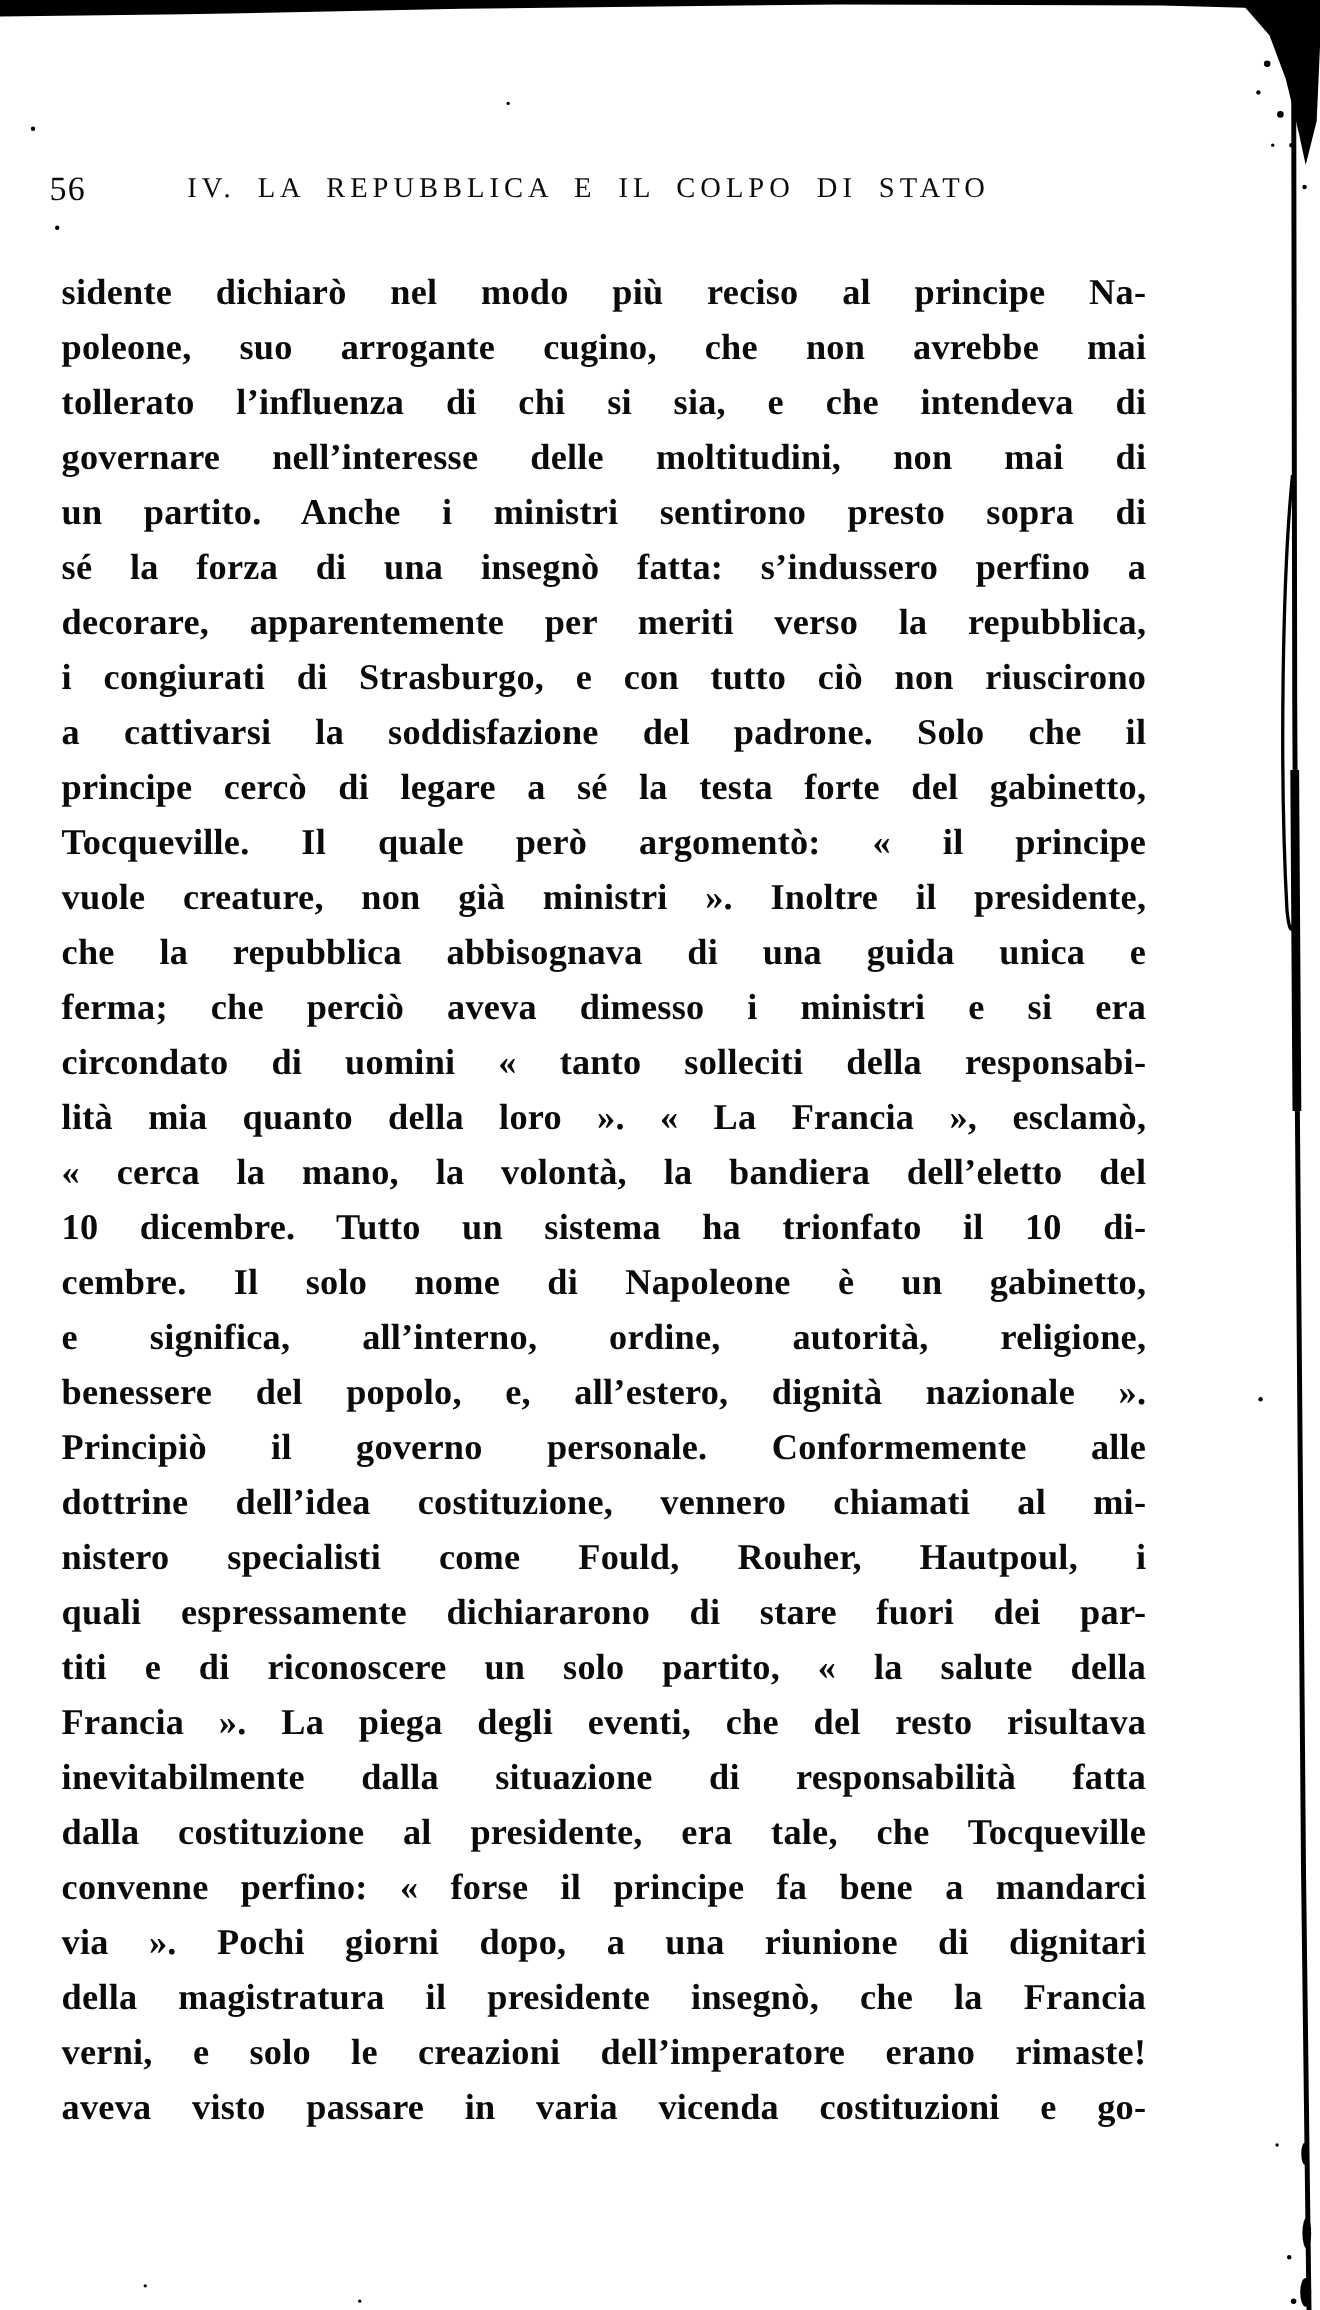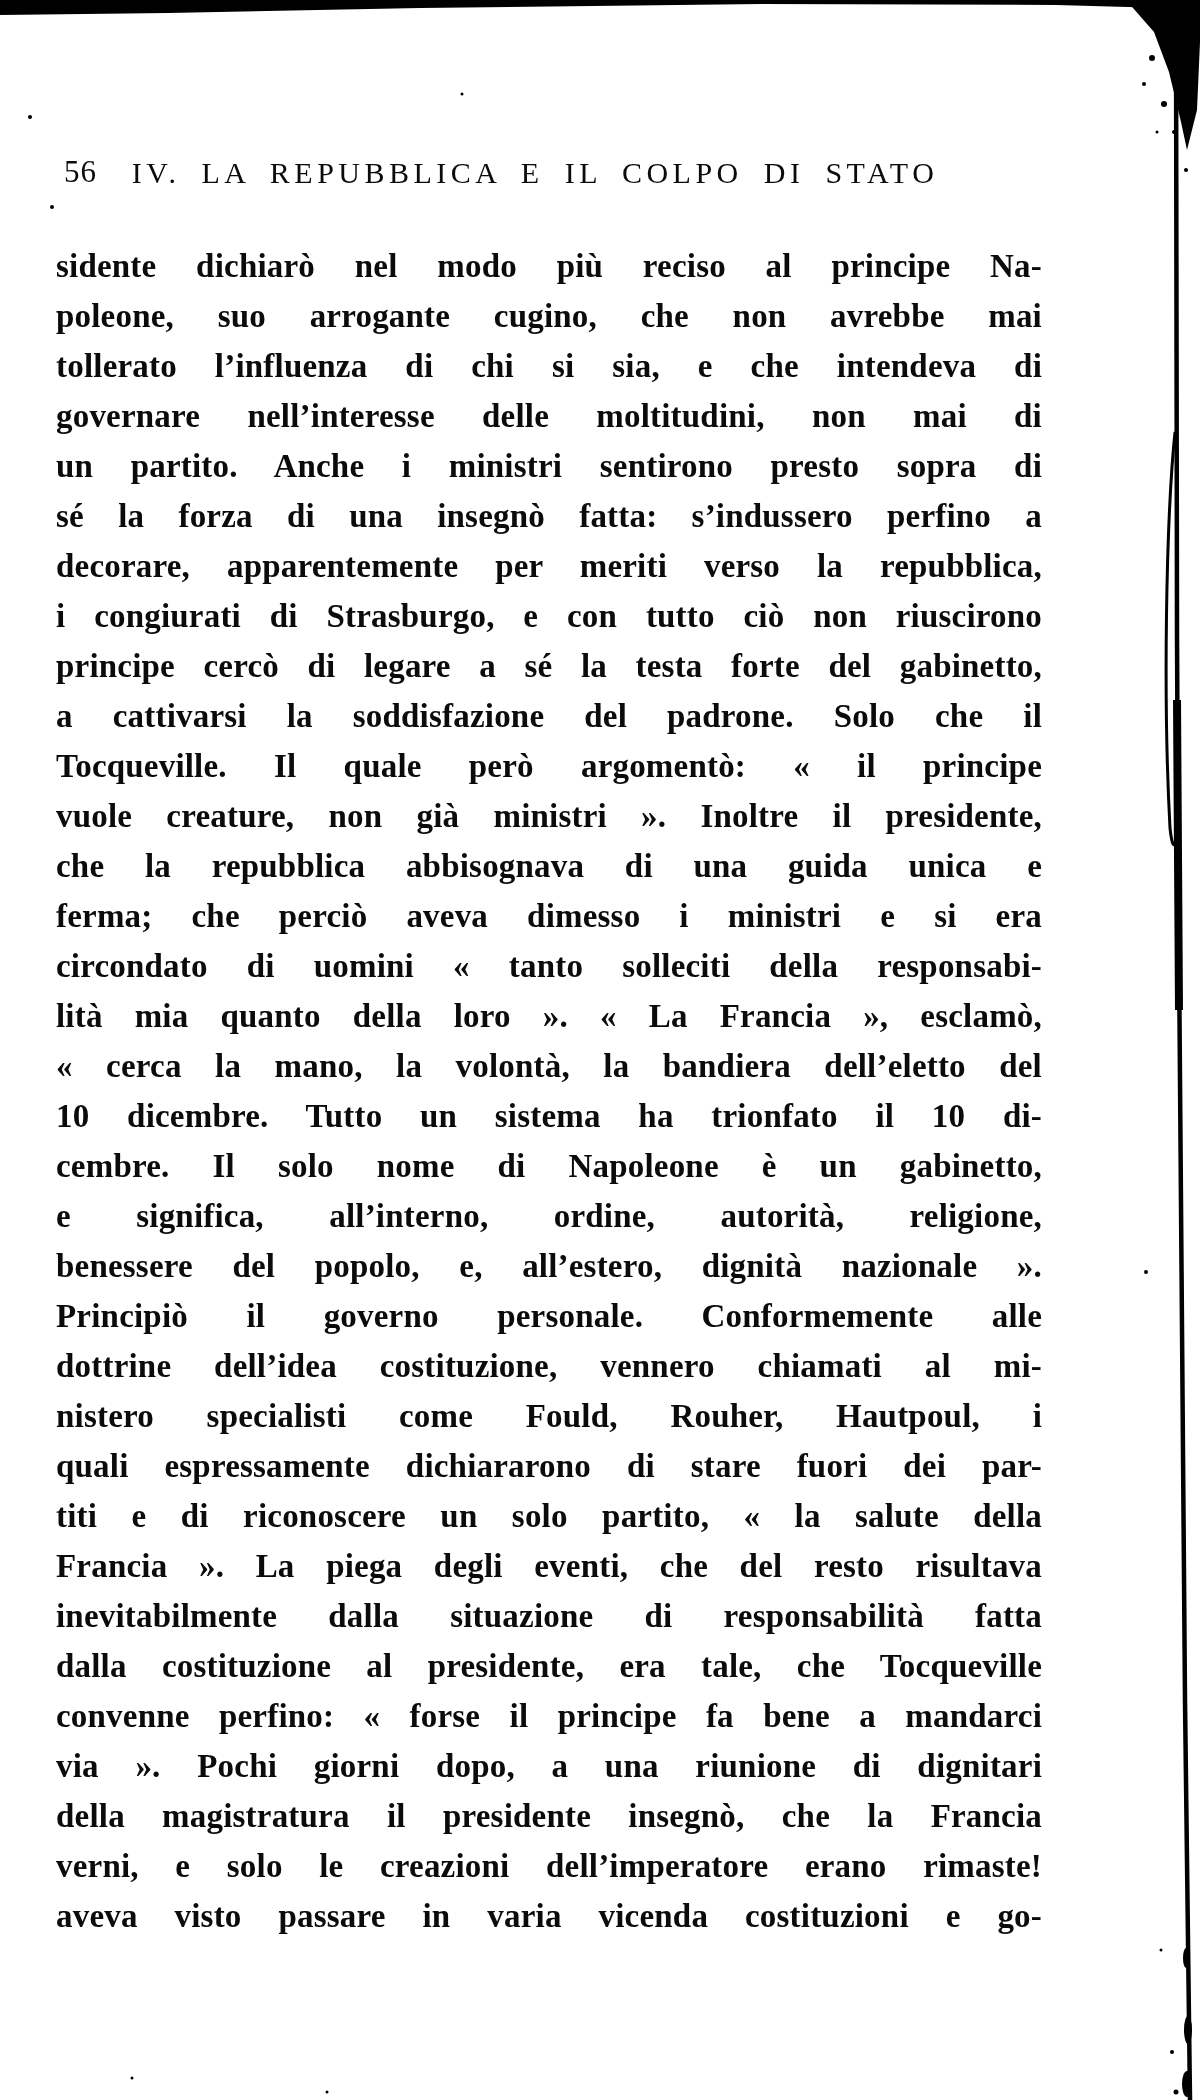--- a/index.html
+++ b/index.html
@@ -18,31 +18,31 @@
   }
   .running-header {
     position: absolute;
     top: 152px;
     left: 0;
     width: 1200px;
     height: 40px;
   }
   .page-number {
     position: absolute;
-    left: 64px;
+    left: 45px;
     top: 2px;
     font-size: 31px;
     letter-spacing: 1px;
   }
   .chapter-title {
     position: absolute;
     left: 535px;
     top: 4px;
     transform: translateX(-50%);
-    font-size: 30px;
+    font-size: 26px;
     letter-spacing: 4.5px;
     word-spacing: 9px;
     white-space: nowrap;
   }
   .body-text {
     position: absolute;
     left: 56px;
     top: 241px;
     width: 986px;
     font-size: 33px;
@@ -75,22 +75,22 @@
 
   <div class="body-text">
       <div class="text-line">sidente dichiarò nel modo più reciso al principe Na-</div>
       <div class="text-line">poleone, suo arrogante cugino, che non avrebbe mai</div>
       <div class="text-line">tollerato l’influenza di chi si sia, e che intendeva di</div>
       <div class="text-line">governare nell’interesse delle moltitudini, non mai di</div>
       <div class="text-line">un partito. Anche i ministri sentirono presto sopra di</div>
       <div class="text-line">sé la forza di una insegnò fatta: s’indussero perfino a</div>
       <div class="text-line">decorare, apparentemente per meriti verso la repubblica,</div>
       <div class="text-line">i congiurati di Strasburgo, e con tutto ciò non riuscirono</div>
+      <div class="text-line">a cattivarsi la soddisfazione del padrone. Solo che il</div>
       <div class="text-line">principe cercò di legare a sé la testa forte del gabinetto,</div>
-      <div class="text-line">a cattivarsi la soddisfazione del padrone. Solo che il</div>
       <div class="text-line">Tocqueville. Il quale però argomentò: « il principe</div>
       <div class="text-line">vuole creature, non già ministri ». Inoltre il presidente,</div>
       <div class="text-line">che la repubblica abbisognava di una guida unica e</div>
       <div class="text-line">ferma; che perciò aveva dimesso i ministri e si era</div>
       <div class="text-line">circondato di uomini « tanto solleciti della responsabi-</div>
       <div class="text-line">lità mia quanto della loro ». « La Francia », esclamò,</div>
       <div class="text-line">« cerca la mano, la volontà, la bandiera dell’eletto del</div>
       <div class="text-line">10 dicembre. Tutto un sistema ha trionfato il 10 di-</div>
       <div class="text-line">cembre. Il solo nome di Napoleone è un gabinetto,</div>
       <div class="text-line">e significa, all’interno, ordine, autorità, religione,</div>

